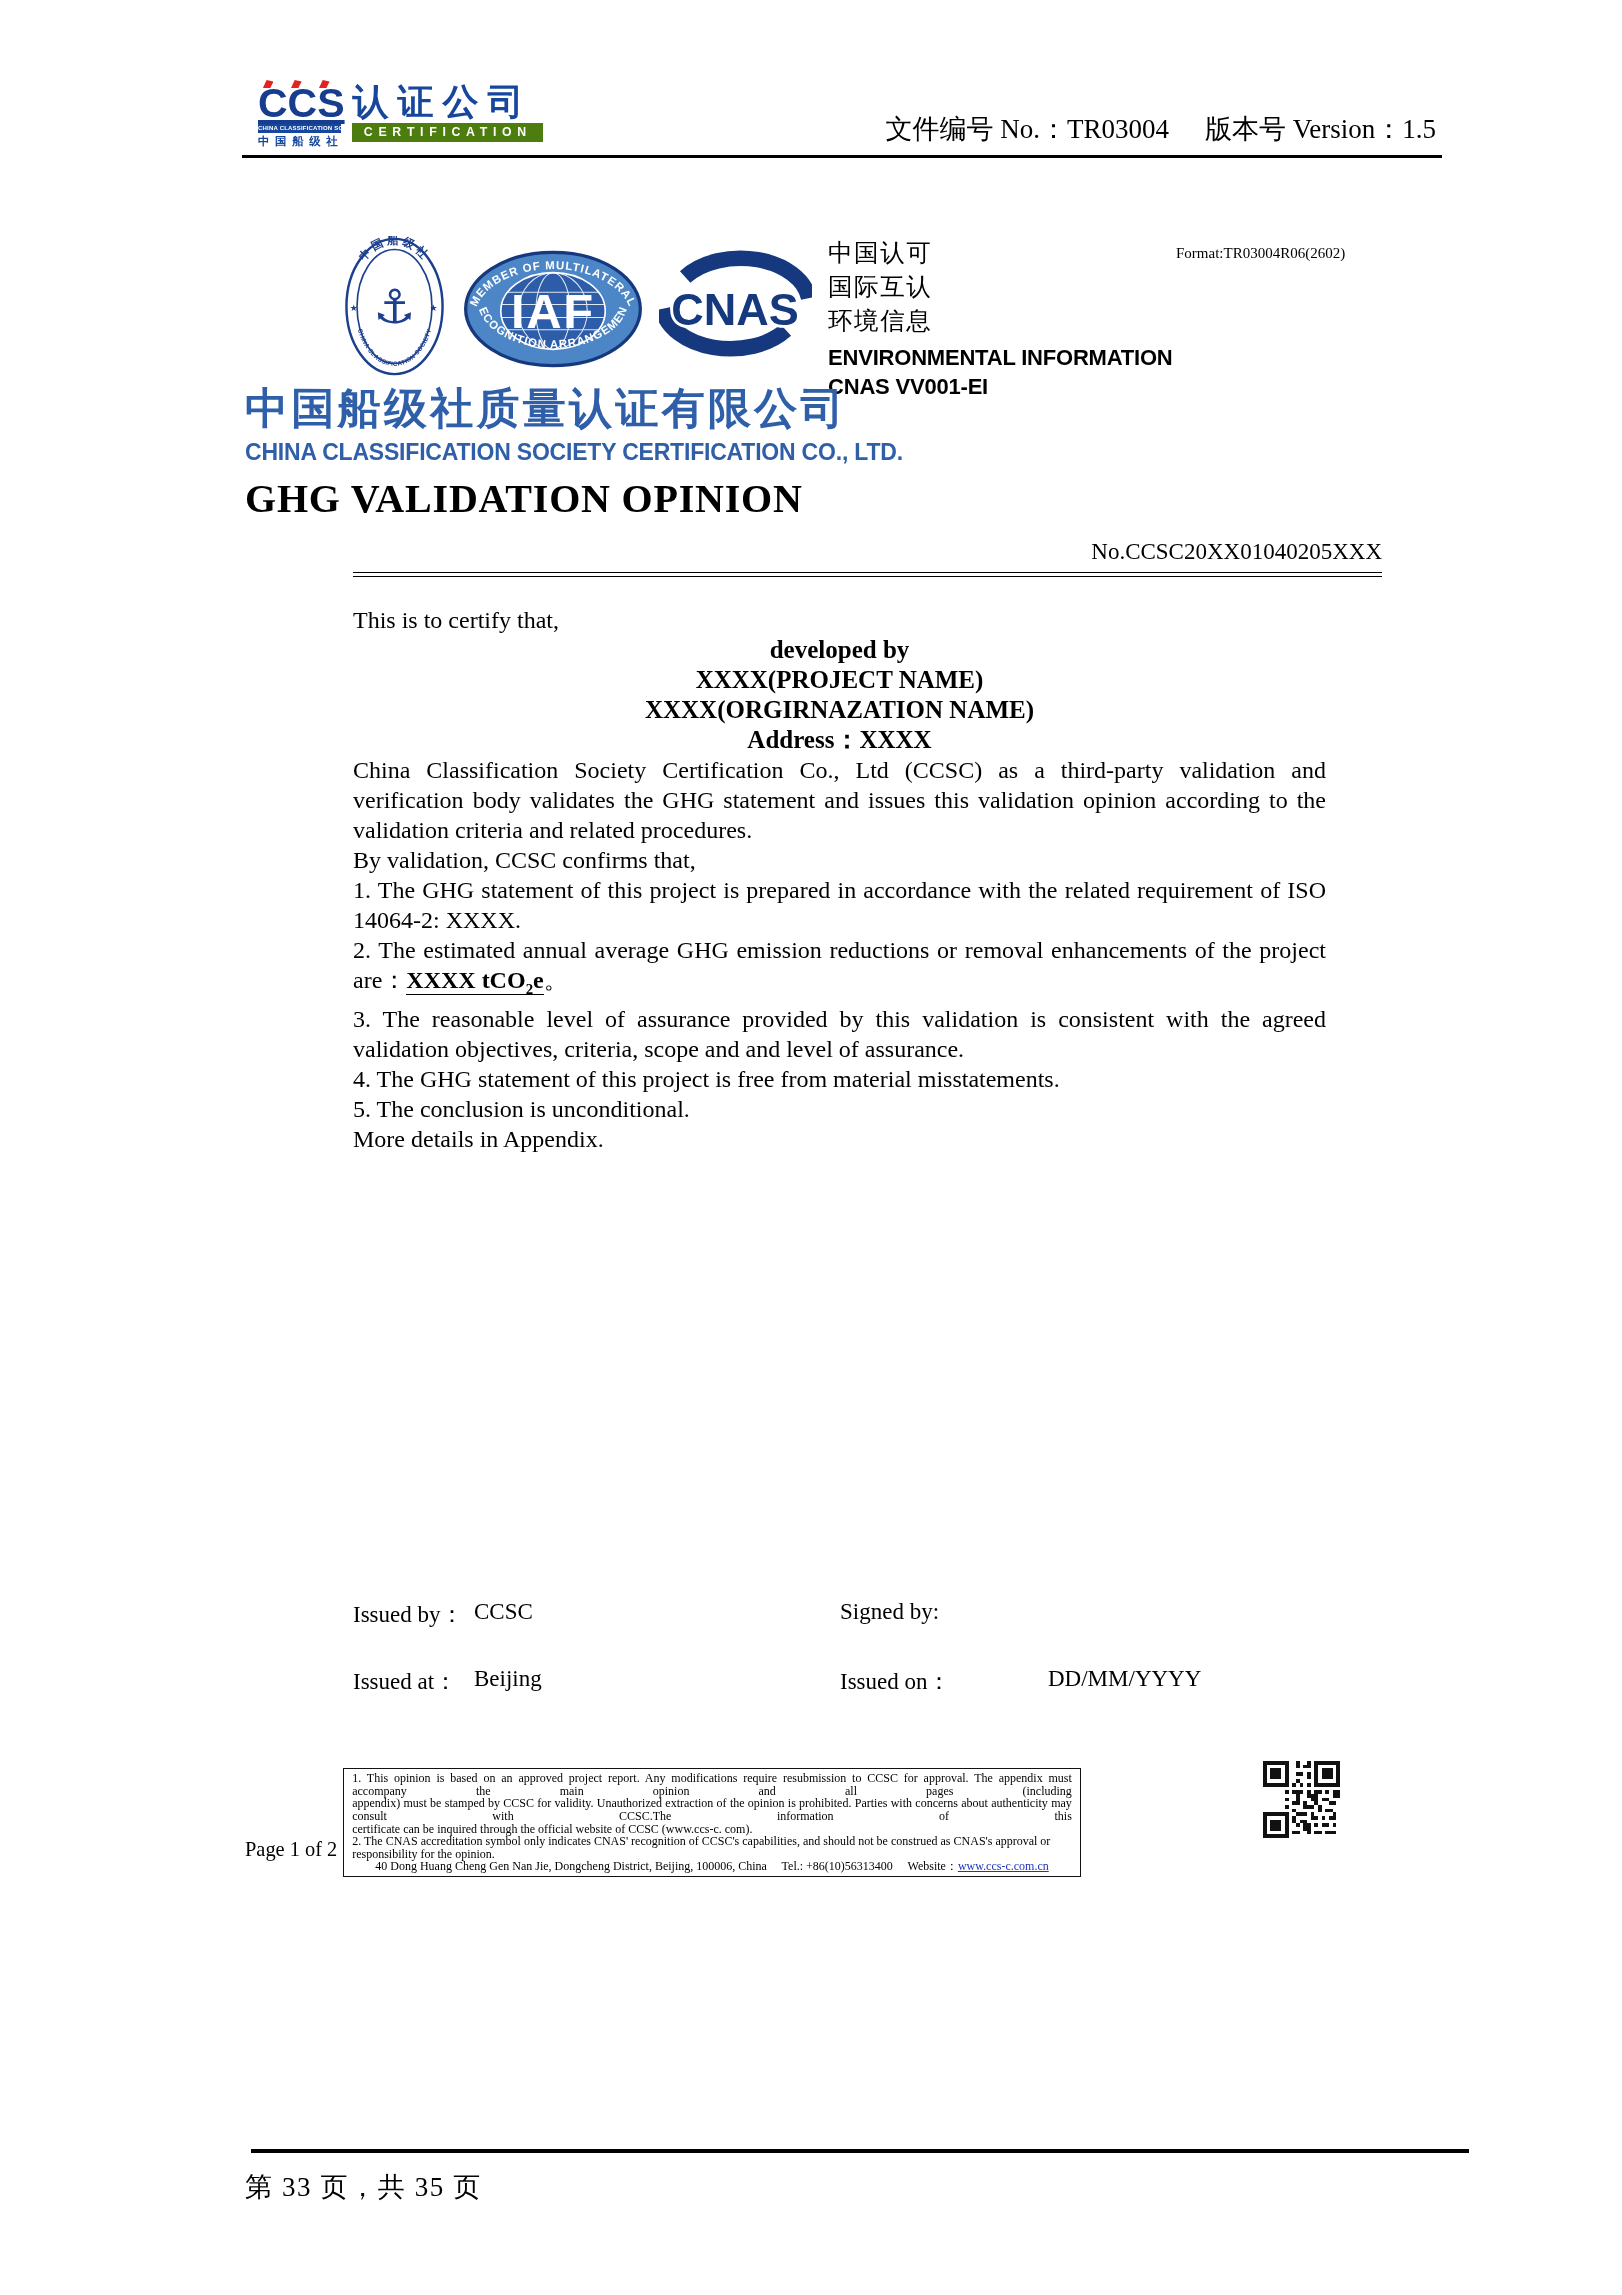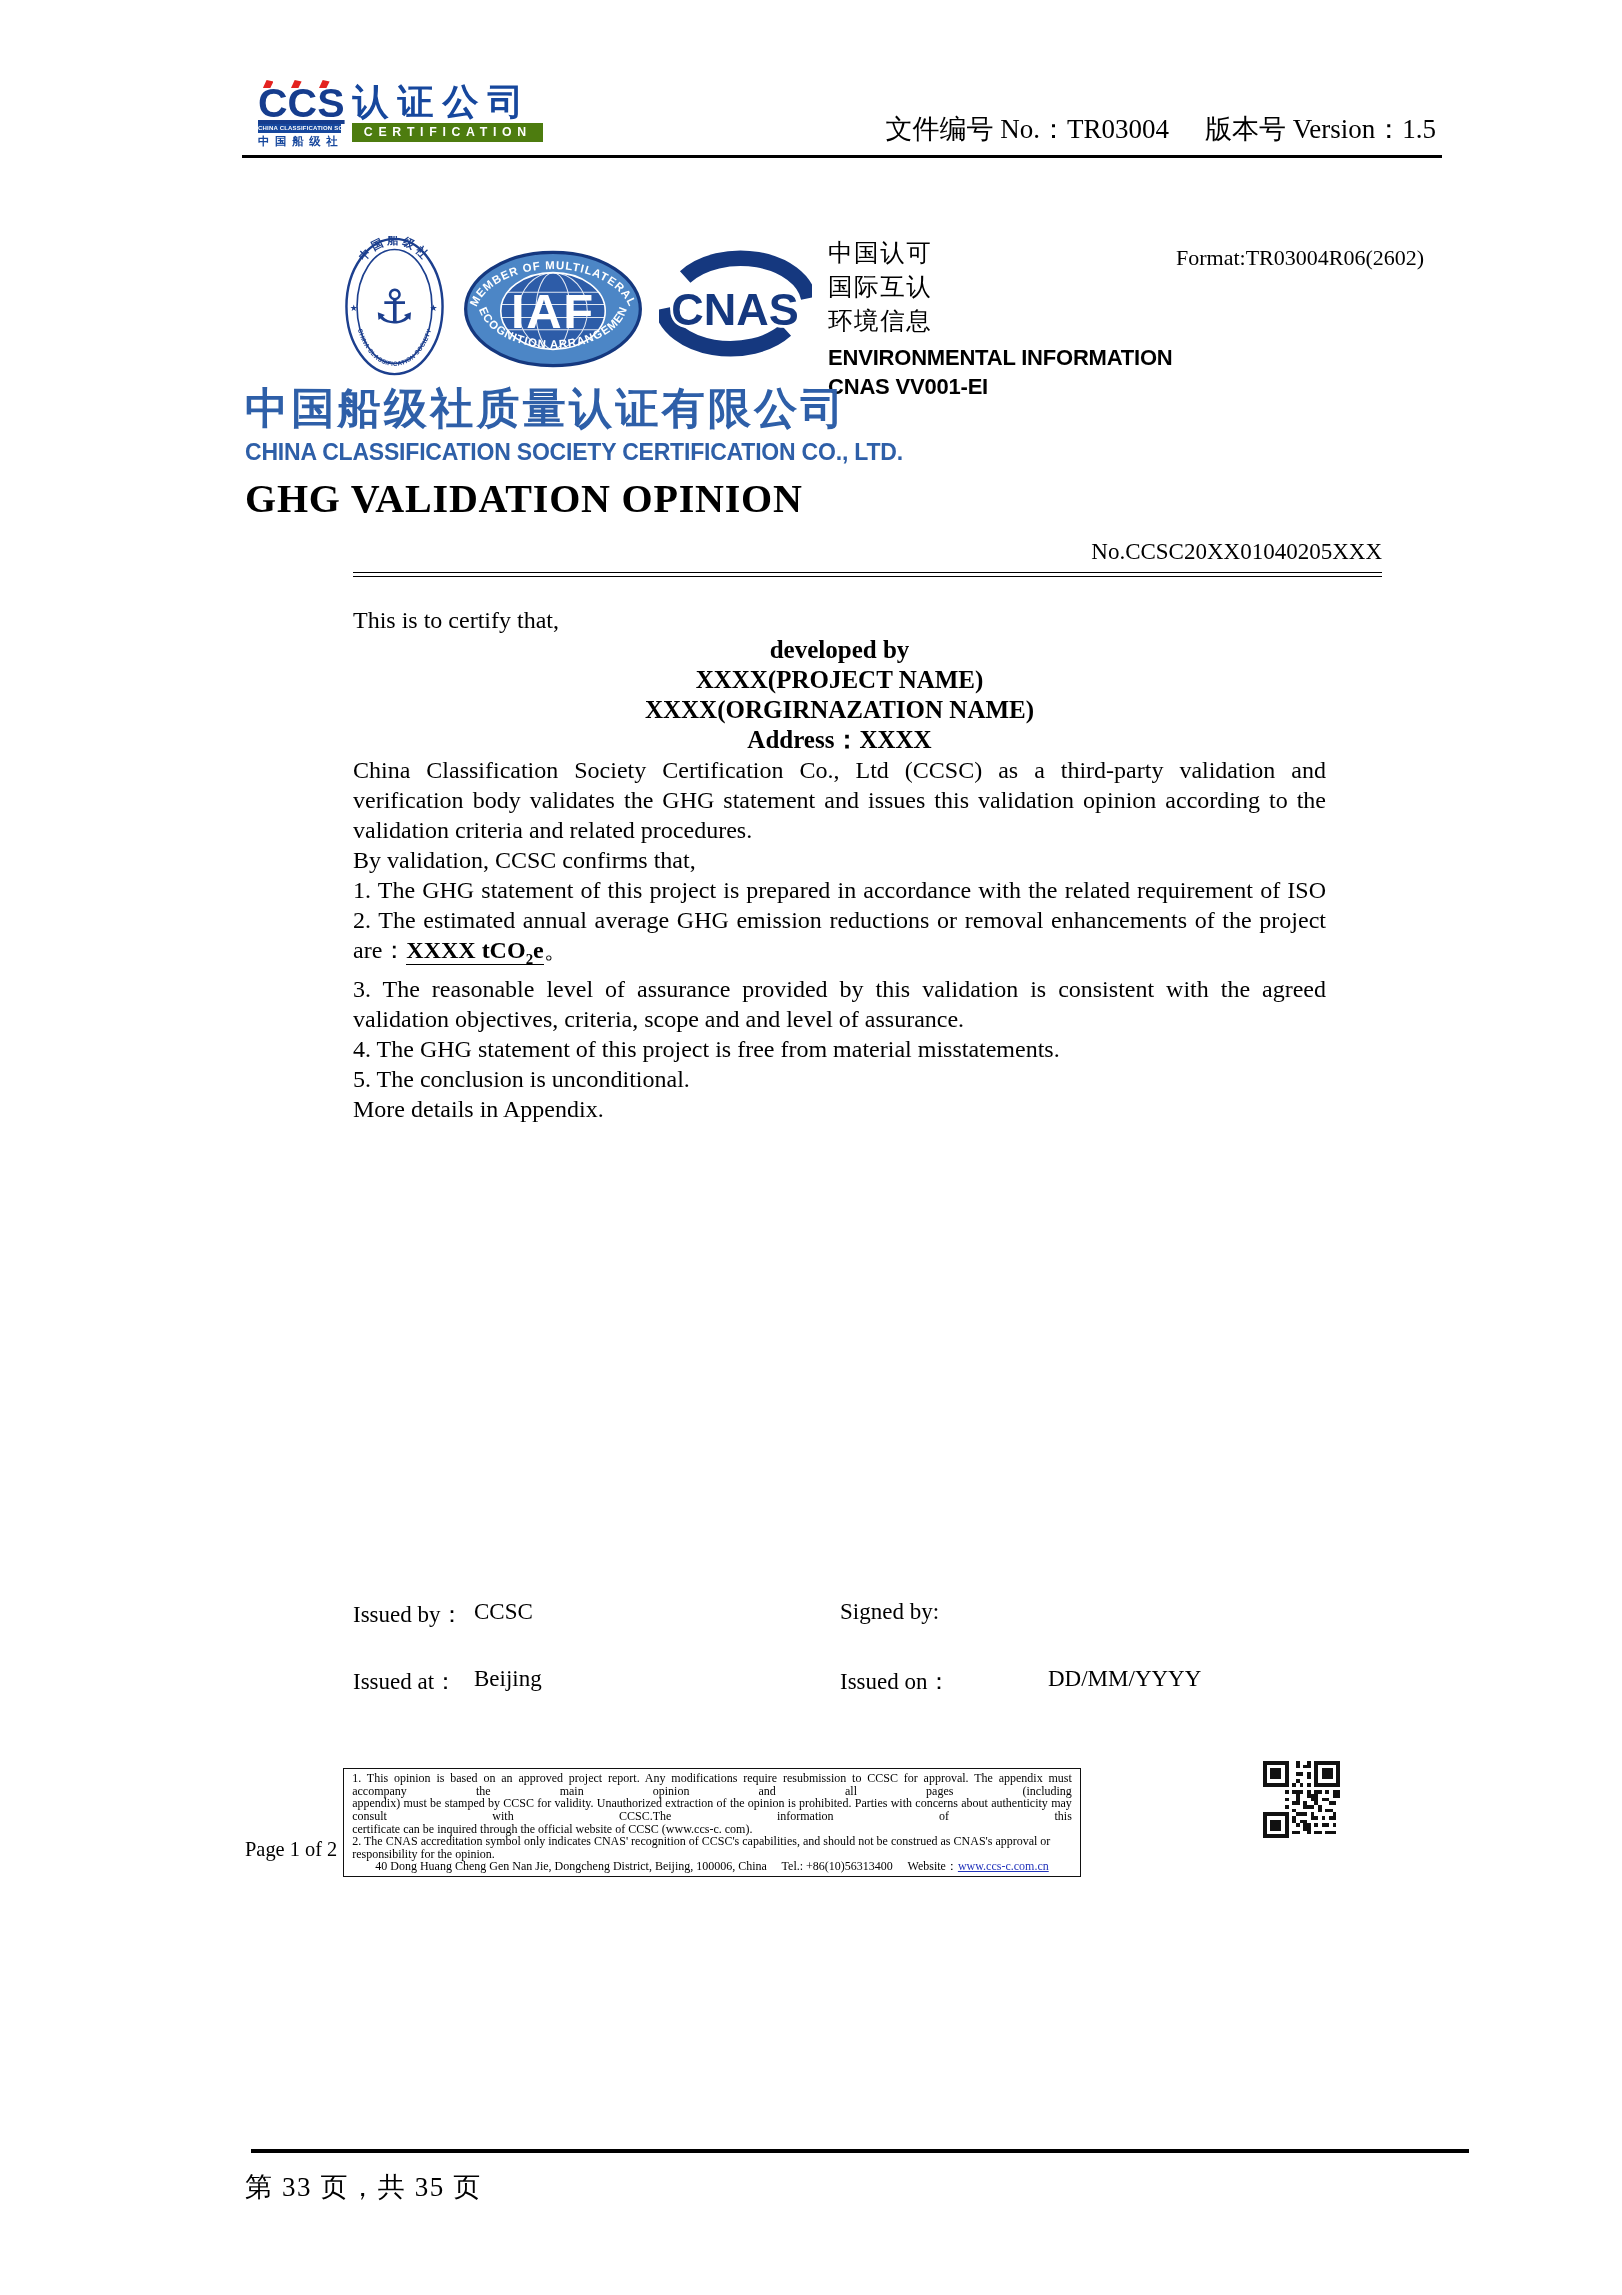--- a/index.html
+++ b/index.html
@@ -41,21 +41,21 @@
   
   .seal-svg{position:absolute;left:344px;top:236px;}
   .iaf-svg{position:absolute;left:462px;top:249px;}
   .cnas-svg{position:absolute;left:659px;top:249px;}
   .cnas-text{position:absolute;left:828px;top:236px;}
   .cnas-text .cjk{font-size:24.5px;line-height:34px;letter-spacing:1.6px;}
   .cnas-text .env{font-family:"Liberation Sans","DejaVu Sans",sans-serif;font-weight:bold;
     font-size:22px;line-height:29px;margin-top:4.9px;letter-spacing:-0.2px;}
   .cnas-text .code{font-family:"Liberation Sans","DejaVu Sans",sans-serif;font-weight:bold;
     font-size:22px;line-height:29px;letter-spacing:-0.2px;}
-  .format-no{position:absolute;left:1176px;top:245px;font-size:22px;}
+  .format-no{position:absolute;left:1176px;top:245px;font-size:15px;}
 
   
   .center-col{position:absolute;left:245px;width:1218px;text-align:left;}
   .company-cn{top:380px;font-family:"Liberation Sans","DejaVu Sans",sans-serif;
     font-weight:bold;color:#2e5fa8;font-size:43px;letter-spacing:3.3px;white-space:nowrap;}
   .company-en{top:439px;font-family:"Liberation Sans","DejaVu Sans",sans-serif;
     font-weight:bold;color:#2e5fa8;font-size:23px;letter-spacing:-0.2px;white-space:nowrap;}
   .doc-title{top:475px;font-weight:bold;font-size:40px;letter-spacing:0.8px;white-space:nowrap;}
   .cert-no{position:absolute;left:353px;width:1029px;top:539px;text-align:right;font-size:23px;}
   .rule-double{position:absolute;left:353px;top:572px;width:1029px;height:3.3px;
@@ -206,20 +206,21 @@
     <p class="ctr m-org">XXXX(ORGIRNAZATION NAME)</p>
     <p class="ctr m-addr">Address：XXXX</p>
 
     <p class="jlast">China Classification Society Certification Co., Ltd (CCSC) as a third-party validation and</p>
     <p class="jlast">verification body validates the GHG statement and issues this validation opinion according to the</p>
     <p class="m-p1">validation criteria and related procedures.</p>
 
     <p class="m-p2">By validation, CCSC confirms that,</p>
 
     <p class="jlast">1. The GHG statement of this project is prepared in accordance with the related requirement of ISO</p>
+    <p class="m-i1">14064-2: XXXX.</p>
 
     <p class="jlast">2. The estimated annual average GHG emission reductions or removal enhancements of the project</p>
     <p class="m-i2"><span>are：</span><span class="uval"><span>XXXX tCO</span><sub>2</sub><span>e</span></span><span>。</span></p>
 
     <p class="jlast">3. The reasonable level of assurance provided by this validation is consistent with the agreed</p>
     <p class="m-i3">validation objectives, criteria, scope and and level of assurance.</p>
 
     <p class="m-i4">4. The GHG statement of this project is free from material misstatements.</p>
     <p class="m-i5">5. The conclusion is unconditional.</p>
     <p>More details in Appendix.</p>

